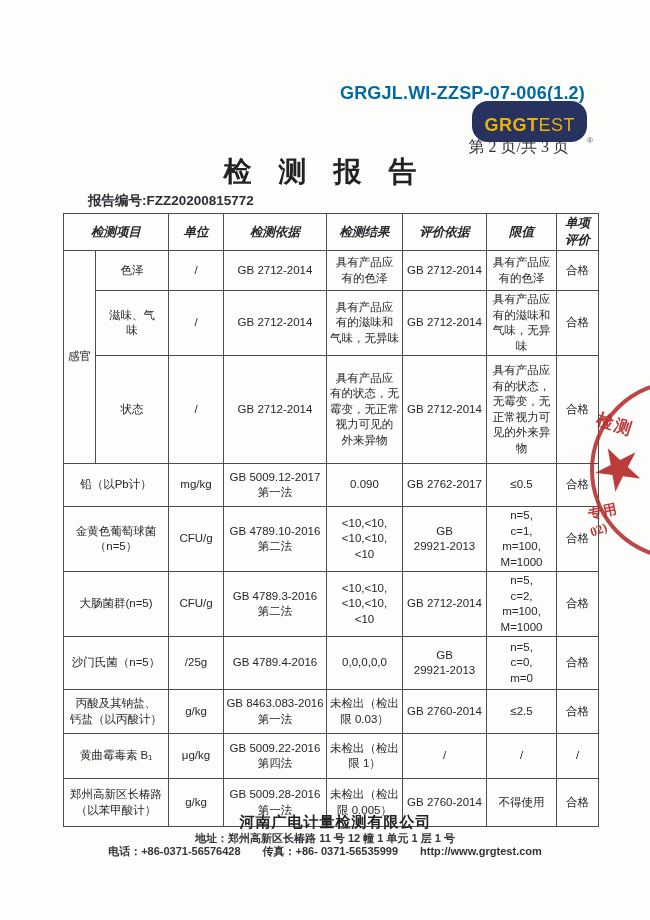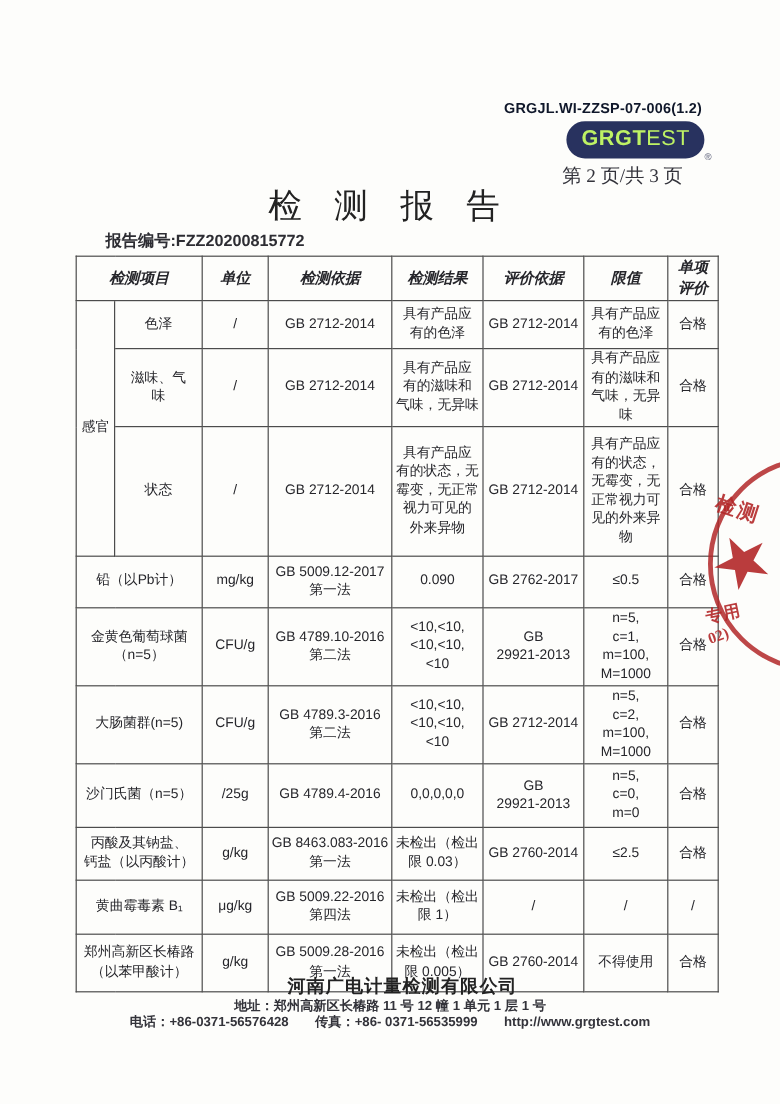--- a/index.html
+++ b/index.html
@@ -5,38 +5,38 @@
   * { margin:0; padding:0; box-sizing:border-box; }
   html,body { background:#e8e8e8; }
   .page {
     position:relative; width:650px; height:920px; margin:0 auto;
     background:#fdfdfb; overflow:hidden; color:#2a2a2a;
     font-family:"Liberation Sans","DejaVu Sans",sans-serif;
   }
   
   .doc-code {
     position:absolute; top:83px; right:65px;
-    font-size:12px; font-weight:bold; color:#0f172a; letter-spacing:0.2px;
+    font-size:18px; font-weight:bold; color:#0369a1; letter-spacing:0.2px;
   }
   .logo-wrap { position:absolute; top:101px; right:63px; }
   .logo-pill {
     display:inline-block; background:#28325f; border:2px solid #28325f;
-    border-radius:16px; padding:2px 10px 4px; color:#bef264; line-height:1.15;
+    border-radius:16px; padding:12px 10px 4px; color:#eab308; line-height:1.15;
   }
   .logo-main { font-size:18px; font-weight:800; letter-spacing:0.5px; }
   .logo-sub  { font-size:18px; font-weight:300; letter-spacing:0.5px; }
   .logo-reg  { position:absolute; right:-6px; bottom:-3px; font-size:8px; color:#555a74; }
   .page-indicator {
     position:absolute; top:137px; right:81px;
     font-size:16px; color:#33333b; font-family:"Liberation Serif","DejaVu Serif",serif;
   }
   
   .report-title {
     position:absolute; top:153px; left:0; width:100%; text-align:center;
-    font-size:28px; font-weight:normal; letter-spacing:10px; color:#222;
+    font-size:28px; font-weight:bold; letter-spacing:10px; color:#222;
     font-family:"Liberation Serif","DejaVu Serif",serif;
   }
   .report-no {
     position:absolute; top:192px; left:88px;
     font-size:13.5px; font-weight:bold; color:#2d2d33;
   }
   
   table.report {
     position:absolute; top:213px; left:63px; width:535px;
     border-collapse:collapse; table-layout:fixed;

